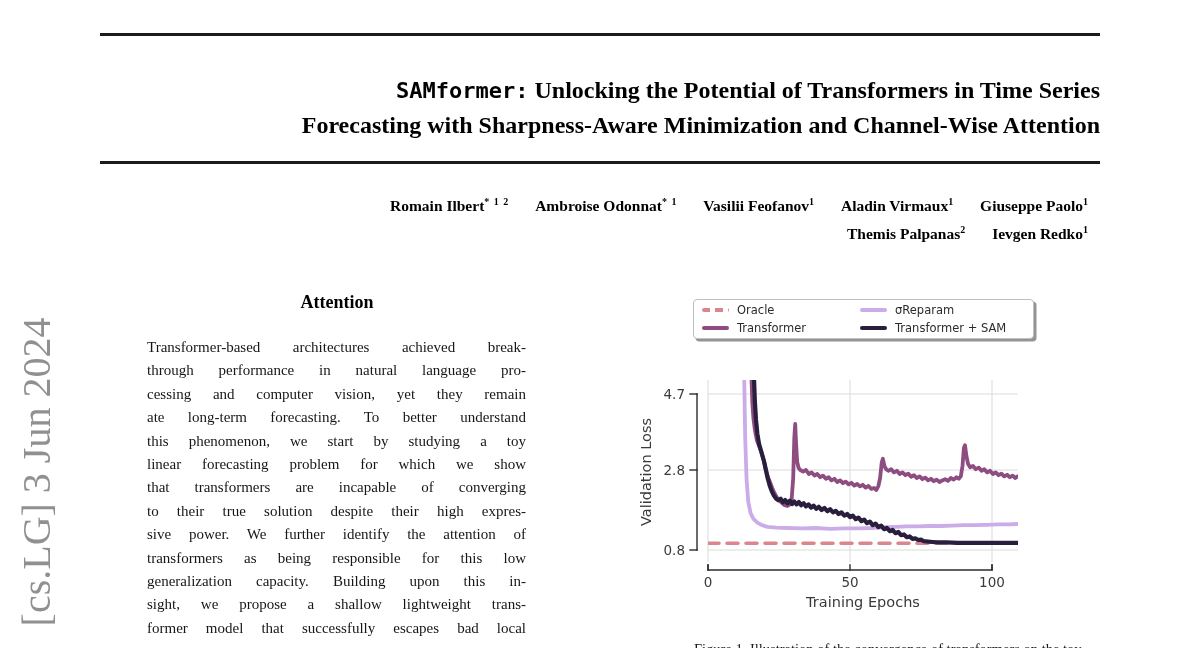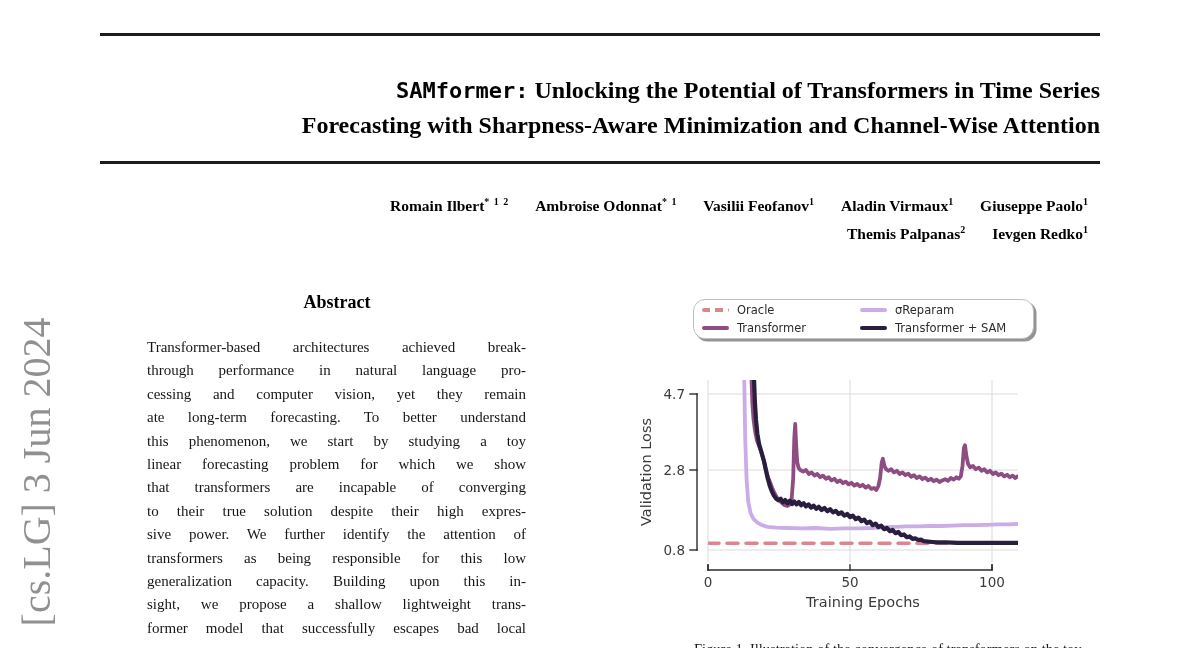--- a/index.html
+++ b/index.html
@@ -29,21 +29,21 @@
   .sidebar-stamp{
     position:absolute; left:-163px; top:448px; width:400px; height:48px;
     transform:rotate(-90deg); transform-origin:center;
     font-family:"Liberation Serif", serif; font-size:40px; color:#909090;
     text-align:center; white-space:nowrap; line-height:48px;
   }
 
   
   .legend-box{
     position:absolute; left:693px; top:299px; width:341px; height:40px;
-    background:#fff; border:1.3px solid #c0c0c0; border-radius:12px;
+    background:#fff; border:1.3px solid #c0c0c0; border-radius:4px;
     box-shadow:2.5px 2.5px 0 rgba(60,60,60,0.55);
     display:grid; grid-template-columns:158px auto; align-content:center;
     row-gap:4px; padding:2px 8px; box-sizing:border-box;
     font-family:"DejaVu Sans","Liberation Sans",sans-serif; font-size:11.5px; color:#2b2b2b;
   }
   .legend-item{display:flex; align-items:center; white-space:nowrap;}
   .legend-swatch{display:inline-block; width:27px; height:3.6px; border-radius:2px; margin-right:8px; flex:none;}
 
   .chart-svg{position:absolute; left:630px; top:345px;}
   .chart-svg text{font-family:"DejaVu Sans","Liberation Sans",sans-serif; fill:#3a3a3a;}
@@ -74,21 +74,21 @@
     <span class="author"><span>Ambroise Odonnat</span><sup>* 1</sup></span>
     <span class="author"><span>Vasilii Feofanov</span><sup>1</sup></span>
     <span class="author"><span>Aladin Virmaux</span><sup>1</sup></span>
     <span class="author"><span>Giuseppe Paolo</span><sup>1</sup></span>
   </div>
   <div class="authors" style="top:224px;">
     <span class="author"><span>Themis Palpanas</span><sup>2</sup></span>
     <span class="author"><span>Ievgen Redko</span><sup>1</sup></span>
   </div>
 
-  <div class="abstract-head" style="top:292px;">Abstract</div>
+  <div class="abstract-head" style="top:292px;">Attention</div>
 
   <div class="abs-col">
     <div class="abs-line">Transformer-based architectures achieved break-</div>
     <div class="abs-line">through performance in natural language pro-</div>
     <div class="abs-line">cessing and computer vision, yet they remain</div>
     <div class="abs-line">ate long-term forecasting. To better understand</div>
     <div class="abs-line">this phenomenon, we start by studying a toy</div>
     <div class="abs-line">linear forecasting problem for which we show</div>
     <div class="abs-line">that transformers are incapable of converging</div>
     <div class="abs-line">to their true solution despite their high expres-</div>

